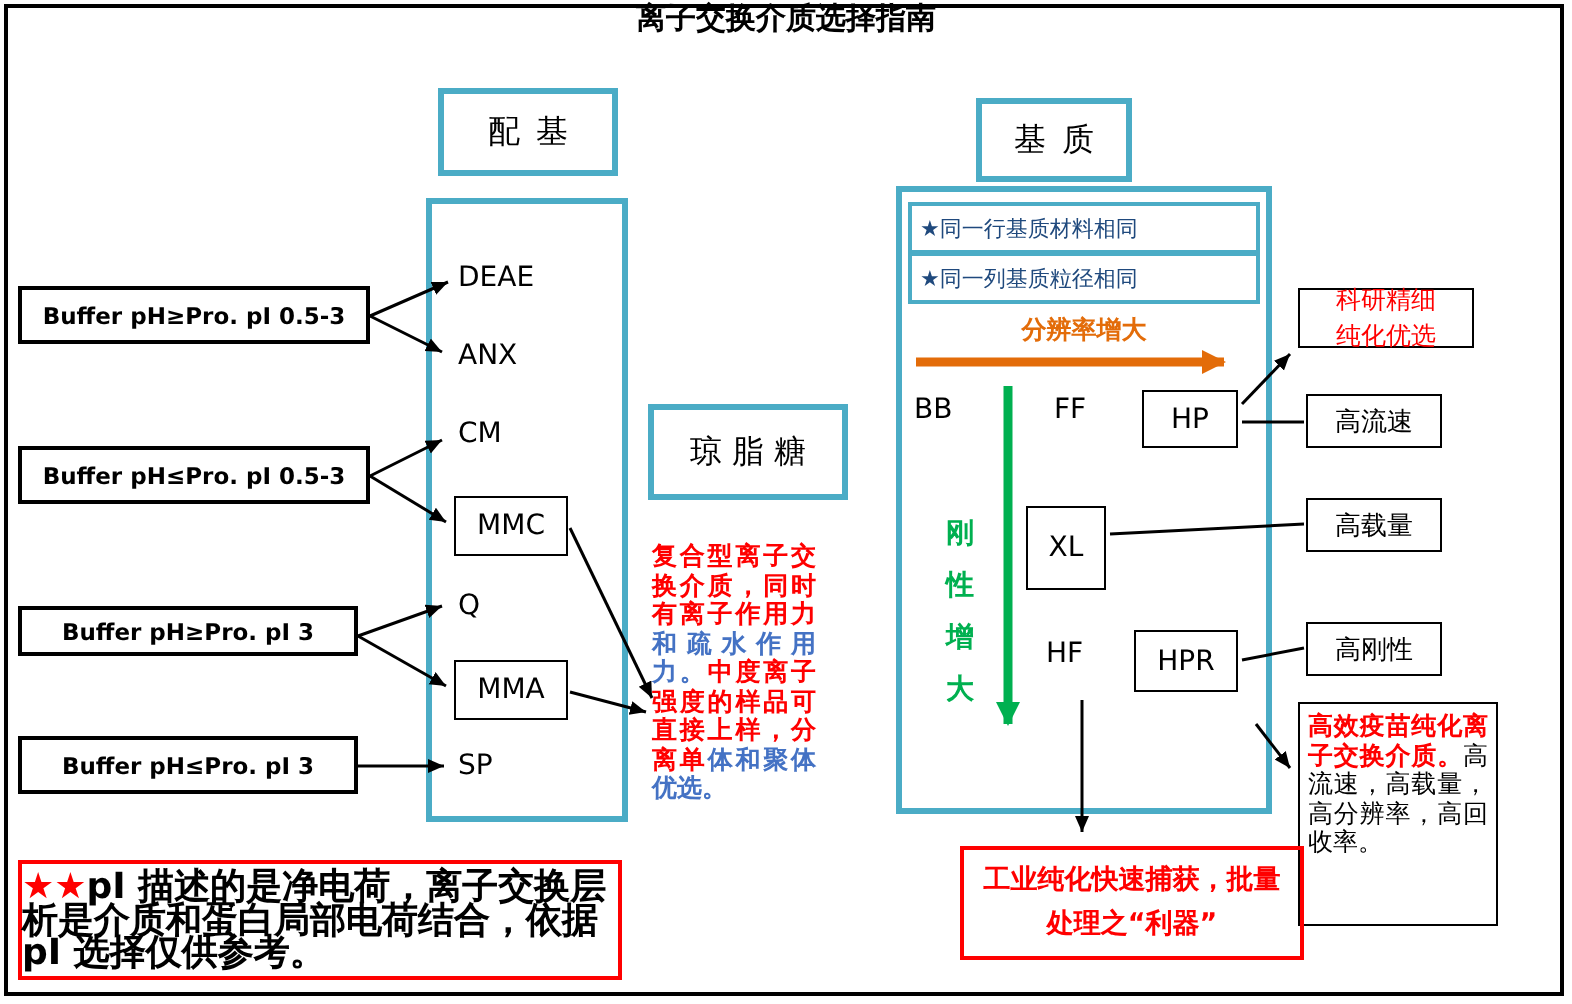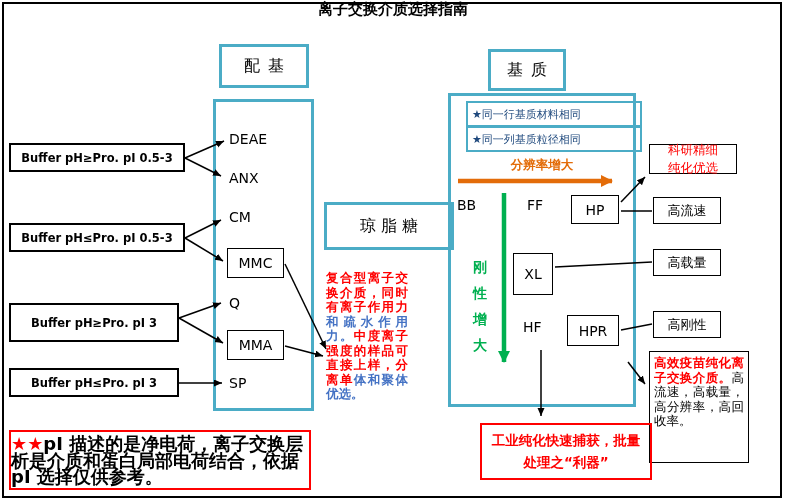--- a/index.html
+++ b/index.html
@@ -10,21 +10,21 @@
   .abs { position:absolute; z-index:2; }
   .cyanbox { border:3px solid #4BACC6; background:transparent; display:flex; align-items:center; justify-content:center; }
   .cyanbox-thin { border:2px solid #4BACC6; background:transparent; display:flex; align-items:center; }
   .blackbox { border:1px solid #000; background:#fff; display:flex; align-items:center; justify-content:center; }
   .bufferbox { border:2px solid #000; background:#fff; display:flex; align-items:center; justify-content:center; font-size:11.5px; font-weight:bold; white-space:nowrap; }
   .lbl { font-size:14px; }
   .title { font-weight:bold; font-size:15px; text-align:center; }
   .hdr { font-size:16px; letter-spacing:8px; padding-left:8px; }
   .red { color:#FF0000; }
   .blue { color:#4472C4; }
-  .navy { color:#1F497D;margin-left:12px; }
+  .navy { color:#1F497D; }
   .orange { color:#E36C09; }
   .green { color:#00B050; }
   .bold { font-weight:bold; }
   .note { font-size:12.5px; font-weight:bold; line-height:14.5px; text-align:justify; }
   .vtext { width:16px; word-break:break-all; font-size:14px; font-weight:bold; line-height:26px; text-align:center; }
   svg.connectors { position:absolute; left:0; top:0; z-index:3; pointer-events:none; }
 </style>
 </head>
 <body>
 
@@ -43,24 +43,24 @@
       <span>MMC</span>
     </div>
   <div class="abs lbl" style="left:229px;top:295px;">Q</div>
   <div class="abs blackbox lbl" style="left:227px;top:330px;width:57px;height:30px;">
       <span>MMA</span>
     </div>
   <div class="abs lbl" style="left:229px;top:375px;">SP</div>
 
   <div class="abs bufferbox" style="left:9px;top:143px;width:176px;height:29px;">Buffer pH≥Pro. pI 0.5-3</div>
   <div class="abs bufferbox" style="left:9px;top:223px;width:176px;height:29px;">Buffer pH≤Pro. pI 0.5-3</div>
-  <div class="abs bufferbox" style="left:9px;top:303px;width:170px;height:39px;">Buffer pH≥Pro. pI 3</div>
+  <div class="abs bufferbox" style="left:9px;top:303px;width:170px;height:25px;">Buffer pH≥Pro. pI 3</div>
   <div class="abs bufferbox" style="left:9px;top:368px;width:170px;height:29px;">Buffer pH≤Pro. pI 3</div>
 
-  <div class="abs cyanbox" style="left:324px;top:202px;width:130px;height:48px;font-size:16px;letter-spacing:5px;padding-left:5px;">琼脂糖</div>
+  <div class="abs cyanbox" style="left:324px;top:202px;width:100px;height:48px;font-size:16px;letter-spacing:5px;padding-left:5px;">琼脂糖</div>
   <div class="abs note" style="left:326px;top:271px;width:82px;">
     <span class="red">复合型离子交换介质，同时有离子作用力</span><span class="blue">和疏水作用力。</span><span class="red">中度离子强度的样品可直接上样，分离单</span><span class="blue">体和聚体优选。</span>
   </div>
 
   <div class="abs cyanbox hdr" style="left:488px;top:49px;width:78px;height:42px;">基质</div>
   <div class="abs cyanbox" style="left:448px;top:93px;width:188px;height:314px;"></div>
 
   <div class="abs cyanbox-thin navy" style="left:454px;top:101px;width:176px;height:26px;font-size:11px;padding-left:4px;">★同一行基质材料相同</div>
   <div class="abs cyanbox-thin navy" style="left:454px;top:126px;width:176px;height:26px;font-size:11px;padding-left:4px;">★同一列基质粒径相同</div>
 

